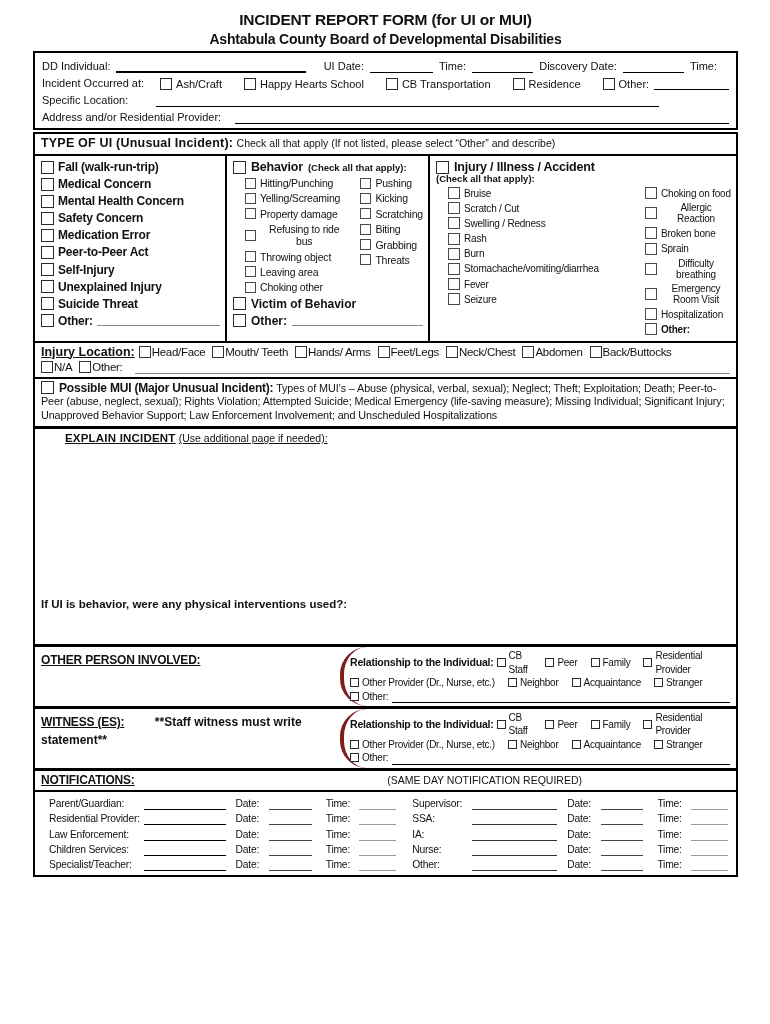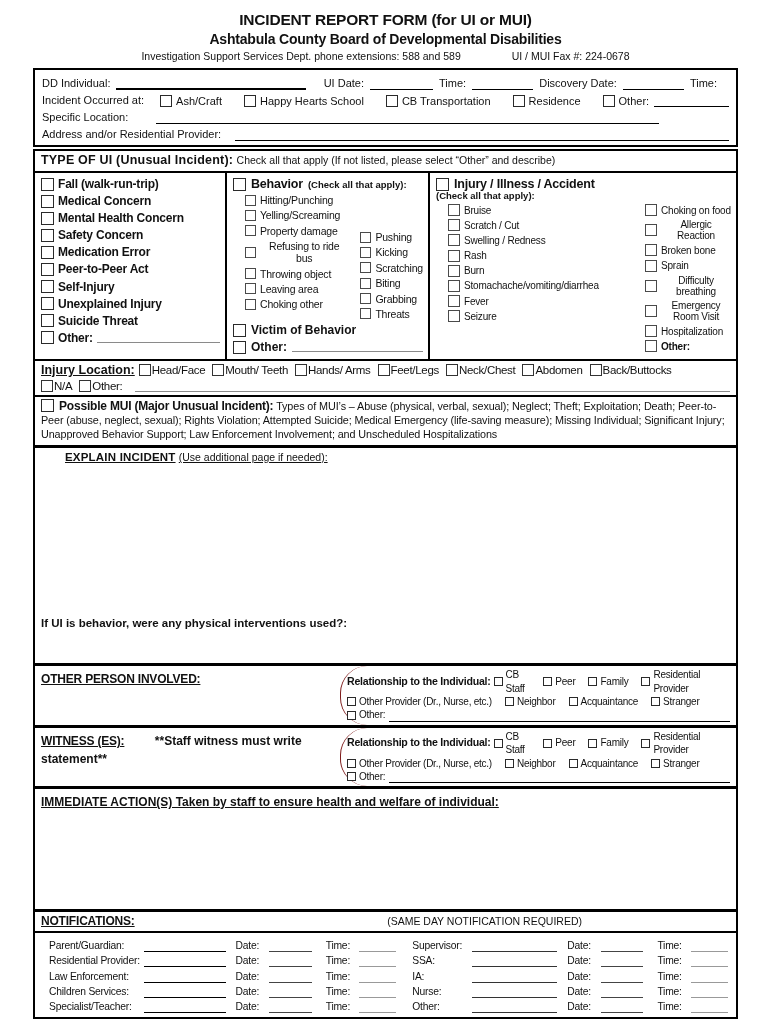--- a/index.html
+++ b/index.html
@@ -51,21 +51,21 @@
   .tcol3 { flex:1; }
   .subhead { display:flex; align-items:center; gap:5px; margin-bottom:3px; }
   .subhead .cb { width:13px; height:13px; }
   .subhead b { font-size:12.5px; letter-spacing:-0.2px; }
   .subhead .mini { font-size:9.5px; font-weight:bold; }
   .two-sub { display:flex;text-align:center; }
   .bvl { font-size:10.5px; letter-spacing:-0.2px; }
   .bvl .cbi { margin-bottom:3.4px; margin-left:12px; }
   .bvl .cb { width:11px; height:11px; border-color:#4a4a4a; }
   .bv-left { width:127px; }
-  .bv-right { flex:1;margin-top:37px; }
+  .bv-right { flex:1; }
   .boldrow { display:flex; align-items:center; gap:5px; font-weight:bold; font-size:12px; margin-bottom:3px; }
   .boldrow .cb { width:13px; height:13px; }
   .inj-note { font-size:9.5px; font-weight:bold; line-height:11px; margin:-1px 0 3px 0; }
   .ivl { font-size:10px; letter-spacing:-0.2px; }
   .ivl .cbi { margin-bottom:3.2px; margin-left:12px; }
   .ivl .cb { width:12px; height:12px; border-color:#4a4a4a; }
   .iv-left { width:197px; }
   .iv-right { flex:1; }
   .iv-right .other { font-weight:bold; }
 
@@ -86,21 +86,21 @@
   .sec-h { font-size:11.5px; line-height:15px;margin-left:24px; }
   .sec-h b { text-decoration:underline; letter-spacing:0.2px; }
   .sec-h .note { text-decoration:underline; font-size:10.5px; }
   .box3 .spacer1 { height:152px; }
   .behavior-q { font-weight:bold; font-size:11.5px; }
   .box3 .spacer2 { height:32px; }
 
   
   .splitbox { margin-top:-1px; display:flex; }
   .split-l { width:305px; padding:3px 6px; }
-  .split-r { flex:1; border-left:1px solid #7f1d1d; padding:2px 6px 3px 6px;border-radius:27px; }
+  .split-r { flex:1; border-left:4px solid #7f1d1d; padding:2px 6px 3px 6px;border-radius:27px; }
   .head12 { font-weight:bold; font-size:12px; text-decoration:underline; letter-spacing:-0.2px; }
   .wit-note { font-size:12px; font-weight:bold; margin-left:26px; text-decoration:none; }
   .rel { font-size:10px; line-height:13.4px; letter-spacing:-0.25px; }
   .rel .rline { display:flex; align-items:center; }
   .rel b { font-size:10.6px; margin-right:3px; white-space:nowrap; }
   .rel .cbi { gap:3px; margin-right:13px; }
   .rel .cb { width:9px; height:9px; border-width:1.2px; }
   .rel .rline3 { align-items:flex-end; }
   .rel .rline3 .cbi { align-self:center; margin-right:4px; }
 
@@ -124,24 +124,20 @@
   .n-rlab { width:64px;  margin-left:16px; line-height:13px; }
   .n-rfill{ width:92px;  border-bottom:1.5px solid #333; height:12px; }
 </style>
 </head>
 <body>
 
 <div class="page">
 
   <div class="hdr-title">INCIDENT REPORT FORM (for UI or MUI)</div>
   <div class="hdr-sub">Ashtabula County Board of Developmental Disabilities</div>
-  <div class="hdr-dept">
-    <span>Investigation Support Services Dept. phone extensions: 588 and 589</span>
-    <span class="gap">UI / MUI Fax #:  224-0678</span>
-  </div>
 
   <div class="box box1">
     <div class="row">
       <span class="lab">DD Individual:</span>
       <span class="bl b-dd"></span>
       <span class="lab" style="margin-left:12px">UI Date:</span>
       <span class="bl thin b-sm" style="width:64px"></span>
       <span class="lab">Time:</span>
       <span class="bl thin b-sm" style="width:62px"></span>
       <span class="lab">Discovery Date:</span>
@@ -545,24 +541,20 @@
       <div class="rline rline3">
         <span class="cbi">
           <span class="cb"></span>
           <span>Other:</span>
         </span>
         <span class="bl thin fl" style="height:11px"></span>
       </div>
     </div>
   </div>
 
-  <div class="box box6">
-    <span class="head12" style="letter-spacing:0">IMMEDIATE ACTION(S) Taken by staff to ensure health and welfare of individual:</span>
-    <div class="spacer"></div>
-  </div>
 
   <div class="box box7">
     <div class="ntf-head">
       <span class="head12">NOTIFICATIONS:</span>
       <span class="ntf-note">(SAME DAY NOTIFICATION REQUIRED)</span>
     </div>
     <div class="ntf-rows">
         <div class="nrow">
           <span class="n-lab">Parent/Guardian:</span>
           <span class="n-fill"></span>

